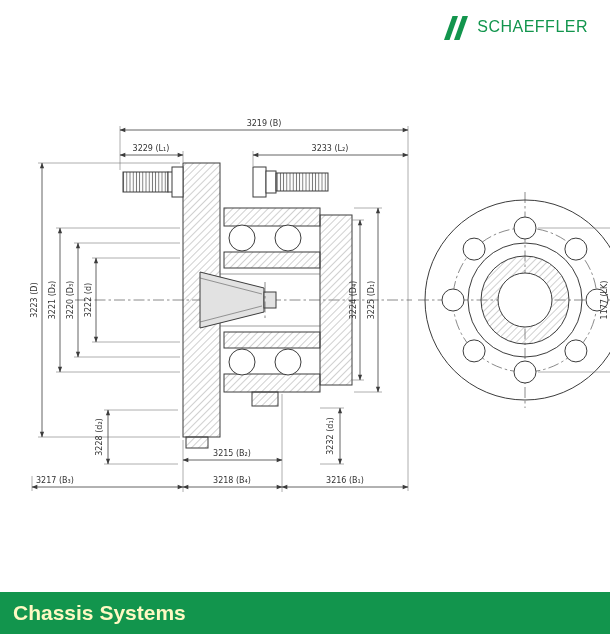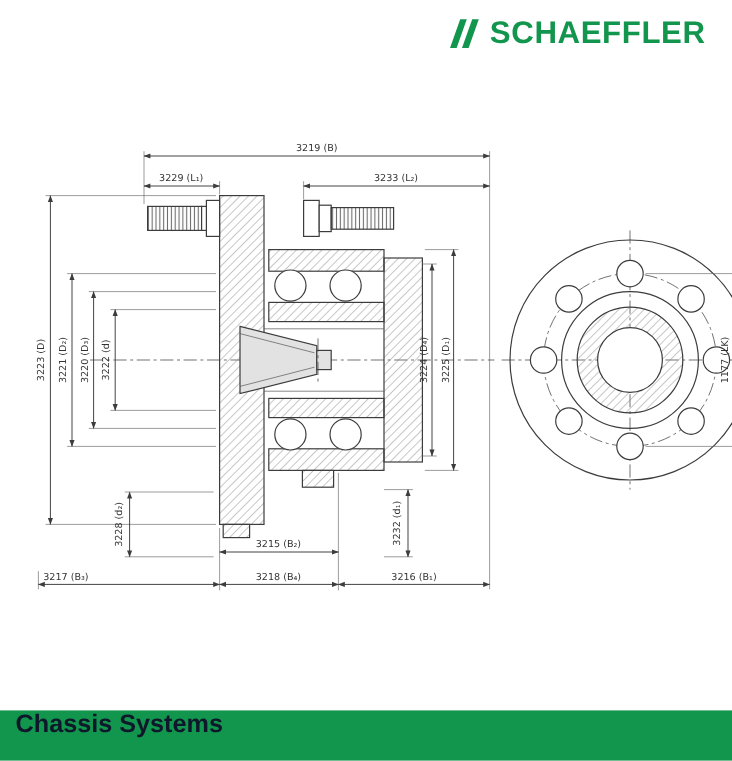--- a/index.html
+++ b/index.html
@@ -1,26 +1,26 @@
 <!DOCTYPE html>
 <html style="--color-brand-green: #12954d;"><head>
 <meta charset="utf-8">
 <style>
   html,body{margin:0;padding:0;background:#ffffff;}
   body{width:610px;height:634px;overflow:hidden;font-family:"Liberation Sans",sans-serif;}
   .page{width:610px;height:634px;display:flex;flex-direction:column;background:#fff;position:relative;}
 
   .header{height:60px;box-sizing:border-box;display:flex;justify-content:flex-end;align-items:flex-start;padding:14px 22px 0 0;}
   .logo{display:flex;align-items:center;gap:7px;}
-  .logo-text{color:var(--color-brand-green,#12954d);font-weight:bold;font-size:26px;letter-spacing:.5px;line-height:1;}
+  .logo-text{color:var(--color-brand-green,#12954d);font-weight:normal;font-size:16px;letter-spacing:.5px;line-height:1;}
 
   .drawing-area{flex:1;position:relative;margin-left:20px;}
   .drawing-area svg{display:block;}
 
-  .banner{height:42px;background:var(--color-brand-green,#12954d);color:#0f172a;display:flex;padding-left:13px;font-size:21px;font-weight:bold;}
+  .banner{height:42px;background:var(--color-brand-green,#12954d);color:#fef9c3;display:flex;align-items:center;padding-left:13px;font-size:21px;font-weight:bold;}
 
   
   .ol{fill:#fff;stroke:#3c3c3c;stroke-width:1;}
   .ol-nf{fill:none;stroke:#3c3c3c;stroke-width:1;}
   .ol-thin{fill:none;stroke:#5a5a5a;stroke-width:.6;}
   .hatched{fill:url(#hatch);stroke:#3c3c3c;stroke-width:1;}
   .threaded{fill:url(#thread);stroke:#3c3c3c;stroke-width:1;}
   .shade{fill:#e2e2e2;stroke:#3c3c3c;stroke-width:1;}
   .dim{stroke:#3c3c3c;stroke-width:.8;fill:none;marker-start:url(#arr);marker-end:url(#arr);}
   .ext{stroke:#6a6a6a;stroke-width:.55;fill:none;}

